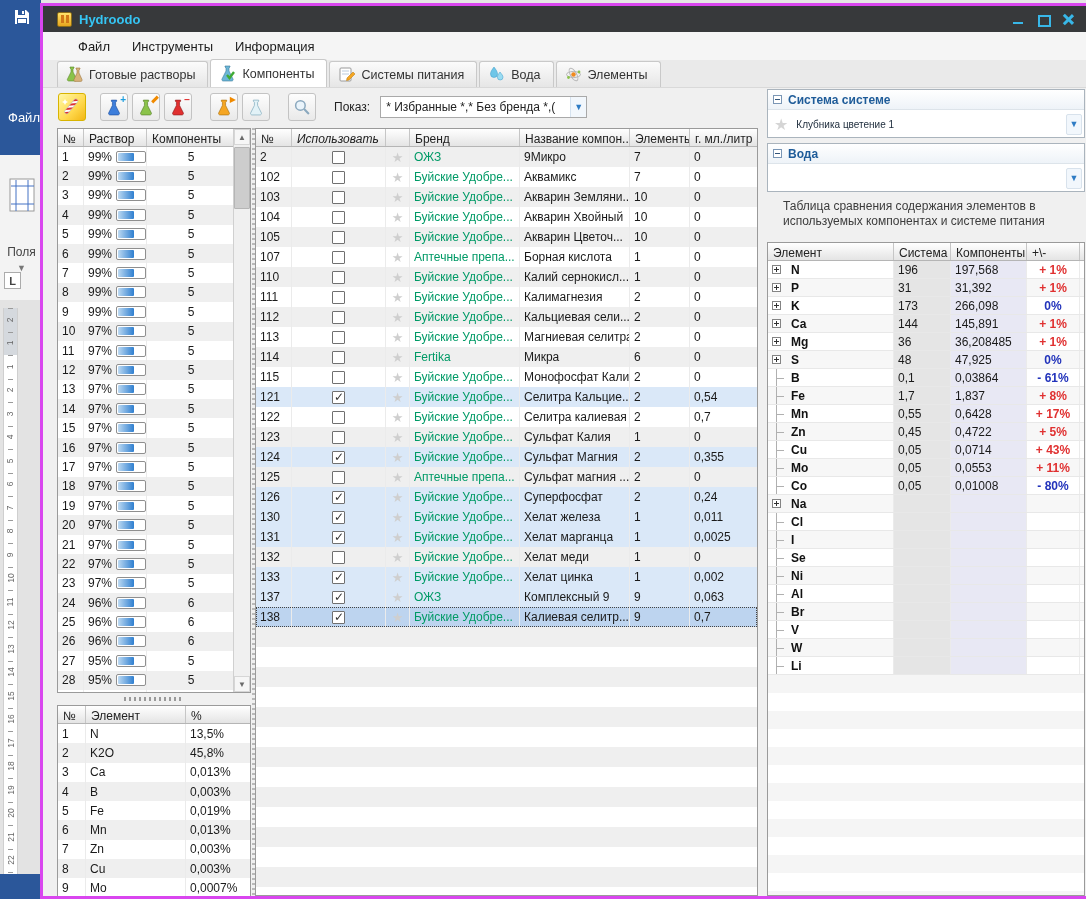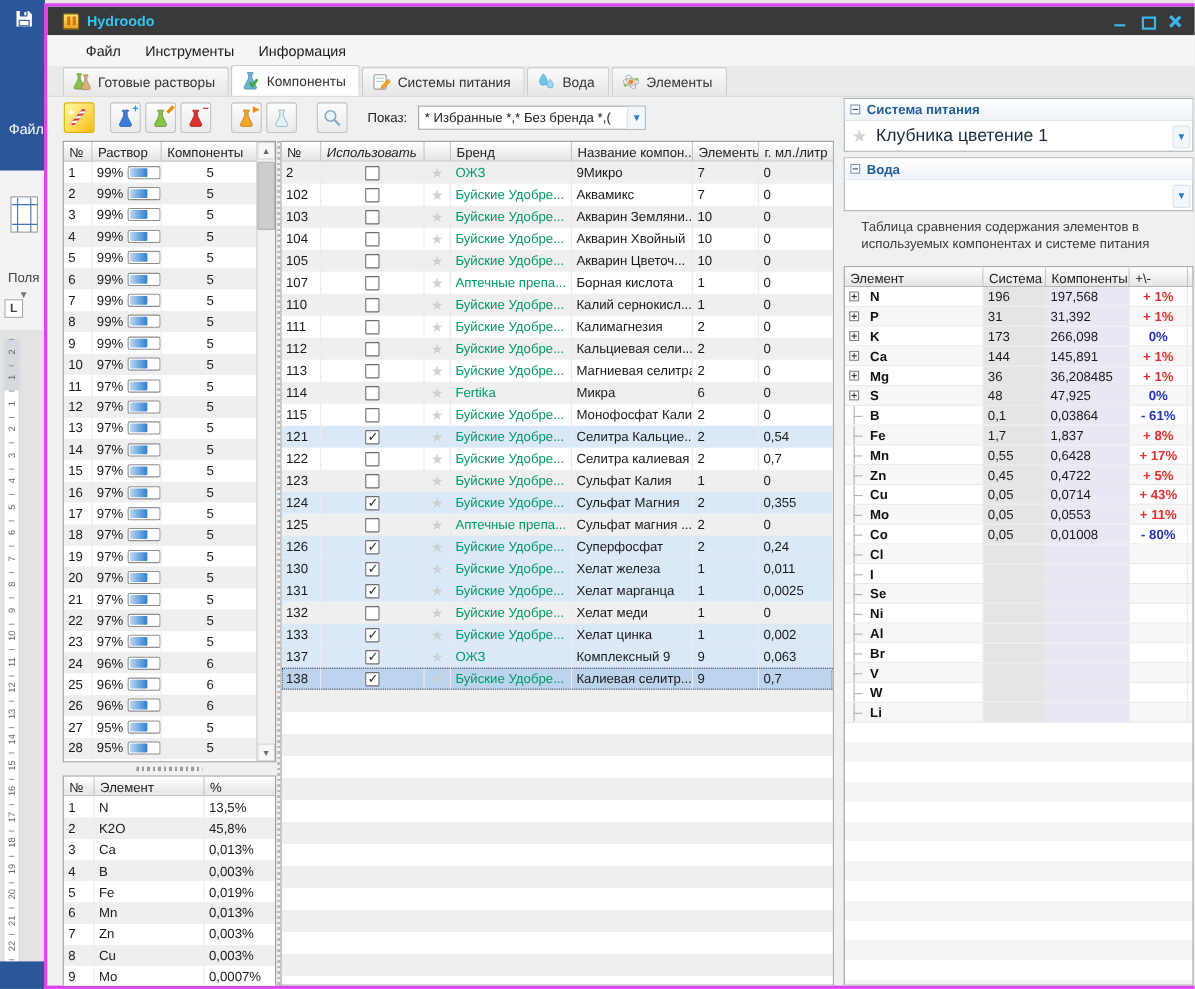--- a/index.html
+++ b/index.html
@@ -130,21 +130,21 @@
 
   
   .right-panel { flex:1; padding:1px 2px 0 5px; position:relative; min-width:0; }
   .group-box { border:1px solid #aab4bd; background:#fff; margin-bottom:5px; }
   .group-head { height:20px; display:flex; align-items:center; gap:6px; padding:0 5px; background:linear-gradient(#ffffff,#eef3f8); border-bottom:1px solid #dde4ea; }
   .collapse-icon { width:9px; height:9px; border:1px solid #7a96b5; position:relative; background:#fff; flex:none; }
   .collapse-icon::after { content:""; position:absolute; left:1px; top:3px; width:5px; height:1px; background:#33557a; }
   .group-title { font-weight:bold; color:#1f5c99; font-size:12px; }
   .group-combo { height:27px; margin:0; display:flex; align-items:center; border-top:1px solid #fff; }
   .group-combo .gstar { margin-left:6px; }
-  .group-combo .gval { flex:1; padding-left:8px; color:#1b2a3a; font-size:16px; white-space:nowrap; overflow:hidden; }
+  .group-combo .gval { flex:1; padding-left:8px; color:#1b2a3a; font-size:10px; white-space:nowrap; overflow:hidden; }
   .group-combo .combo-arrow { height:21px; margin-right:2px; border:1px solid #d8e2ec; border-radius:2px; }
   .panel-desc { color:#3c3c3c; font-size:12px; line-height:15px; margin:7px 0 6px 16px; width:315px; }
 
   #comparison-grid { left:5px; top:154px; right:2px; bottom:0; }
   #comparison-grid .gbody { background:repeating-linear-gradient(to bottom,#fff 0 18px,#f5f5f5 18px 36px); }
   #comparison-grid .row { height:18px; border-bottom:1px solid #e8e8e8; }
   #comparison-grid .row:nth-of-type(even) { background:#f7f7f7; }
   #comparison-grid .row:nth-of-type(odd) { background:#fff; }
   .w-rel { width:126px; flex:none; padding-left:3px; position:relative; }
   .w-rel b { font-size:12px; color:#111; }
@@ -1164,21 +1164,21 @@
           </div>
 
         </div>
       </div>
 
       <div class="right-panel">
 
         <div class="group-box">
           <div class="group-head">
             <span class="collapse-icon"></span>
-            <span class="group-title">Система питания</span>
+            <span class="group-title">Система системе</span>
           </div>
           <div class="group-combo">
             <span class="star-icon gstar" style="font-size:16px;color:#d5d5d5;"></span>
             <span class="gval">Клубника цветение 1</span>
             <span class="combo-arrow">▼</span>
           </div>
         </div>
 
         <div class="group-box">
           <div class="group-head">
@@ -1351,119 +1351,131 @@
                 <span class="c w-rel">
                   <span class="tree"></span>
                   <b>Co</b>
                 </span>
                 <span class="c w-rsys">0,05</span>
                 <span class="c w-rcmp">0,01008</span>
                 <span class="c w-rdelta">- 80%</span>
                 <span class="c w-rfill"></span>
               </div>
 
-
-              <div class="row">
-                <span class="c w-rel">
-                  <span class="tree"></span>
-                  <b>Cl</b>
+              <div class="row">
+                <span class="c w-rel">
+                  <span class="tree expandable">
+                    <i></i>
+                  </span>
+                  <b>Na</b>
                 </span>
                 <span class="c w-rsys"></span>
                 <span class="c w-rcmp"></span>
                 <span class="c w-rdelta"></span>
                 <span class="c w-rfill"></span>
               </div>
 
               <div class="row">
                 <span class="c w-rel">
                   <span class="tree"></span>
-                  <b>I</b>
+                  <b>Cl</b>
                 </span>
                 <span class="c w-rsys"></span>
                 <span class="c w-rcmp"></span>
                 <span class="c w-rdelta"></span>
                 <span class="c w-rfill"></span>
               </div>
 
               <div class="row">
                 <span class="c w-rel">
                   <span class="tree"></span>
-                  <b>Se</b>
+                  <b>I</b>
                 </span>
                 <span class="c w-rsys"></span>
                 <span class="c w-rcmp"></span>
                 <span class="c w-rdelta"></span>
                 <span class="c w-rfill"></span>
               </div>
 
               <div class="row">
                 <span class="c w-rel">
                   <span class="tree"></span>
-                  <b>Ni</b>
+                  <b>Se</b>
                 </span>
                 <span class="c w-rsys"></span>
                 <span class="c w-rcmp"></span>
                 <span class="c w-rdelta"></span>
                 <span class="c w-rfill"></span>
               </div>
 
               <div class="row">
                 <span class="c w-rel">
                   <span class="tree"></span>
-                  <b>Al</b>
+                  <b>Ni</b>
                 </span>
                 <span class="c w-rsys"></span>
                 <span class="c w-rcmp"></span>
                 <span class="c w-rdelta"></span>
                 <span class="c w-rfill"></span>
               </div>
 
               <div class="row">
                 <span class="c w-rel">
                   <span class="tree"></span>
-                  <b>Br</b>
+                  <b>Al</b>
                 </span>
                 <span class="c w-rsys"></span>
                 <span class="c w-rcmp"></span>
                 <span class="c w-rdelta"></span>
                 <span class="c w-rfill"></span>
               </div>
 
               <div class="row">
                 <span class="c w-rel">
                   <span class="tree"></span>
-                  <b>V</b>
+                  <b>Br</b>
                 </span>
                 <span class="c w-rsys"></span>
                 <span class="c w-rcmp"></span>
                 <span class="c w-rdelta"></span>
                 <span class="c w-rfill"></span>
               </div>
 
               <div class="row">
                 <span class="c w-rel">
                   <span class="tree"></span>
-                  <b>W</b>
+                  <b>V</b>
                 </span>
                 <span class="c w-rsys"></span>
                 <span class="c w-rcmp"></span>
                 <span class="c w-rdelta"></span>
                 <span class="c w-rfill"></span>
               </div>
 
               <div class="row">
                 <span class="c w-rel">
                   <span class="tree"></span>
-                  <b>Li</b>
+                  <b>W</b>
                 </span>
                 <span class="c w-rsys"></span>
                 <span class="c w-rcmp"></span>
                 <span class="c w-rdelta"></span>
                 <span class="c w-rfill"></span>
               </div>
+
+              <div class="row">
+                <span class="c w-rel">
+                  <span class="tree"></span>
+                  <b>Li</b>
+                </span>
+                <span class="c w-rsys"></span>
+                <span class="c w-rcmp"></span>
+                <span class="c w-rdelta"></span>
+                <span class="c w-rfill"></span>
+              </div>
             </div>
         </div>
 
       </div>
     </div>
 
   </div>
 </div>
 
 </body></html>

